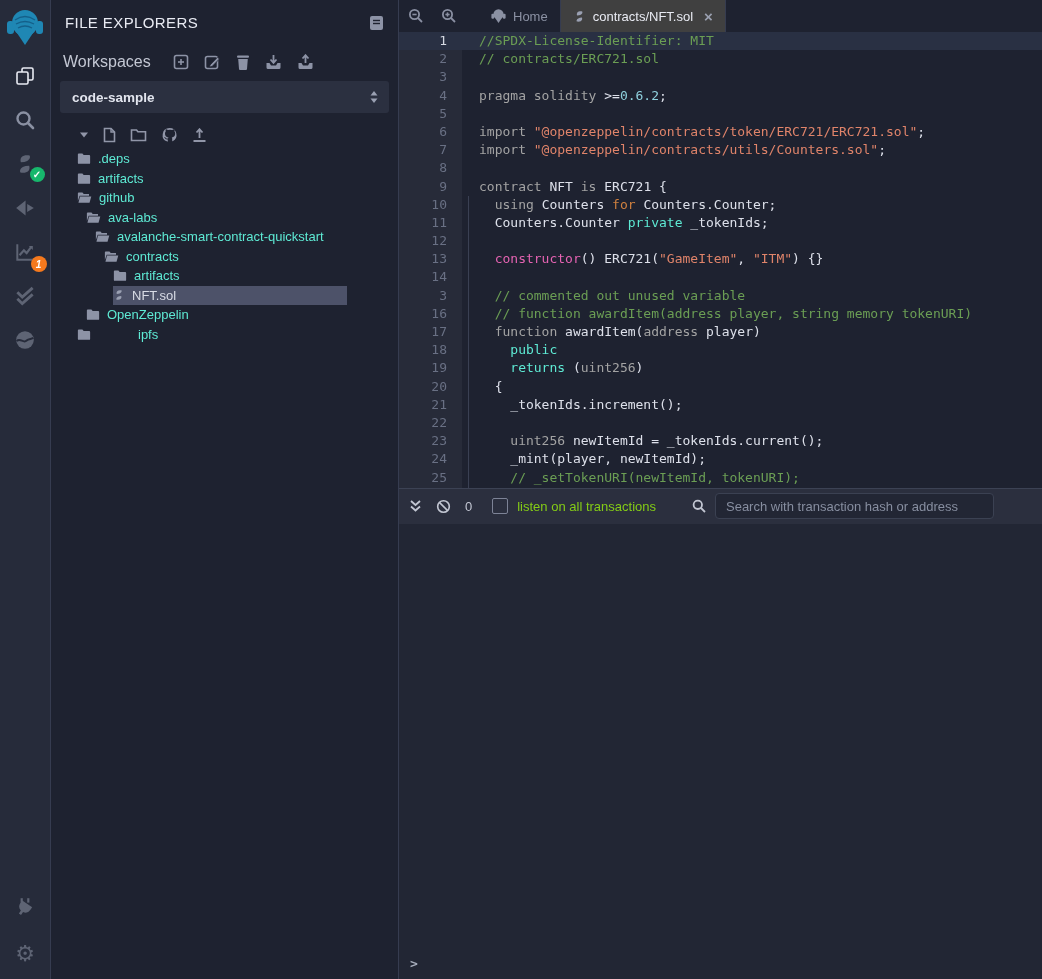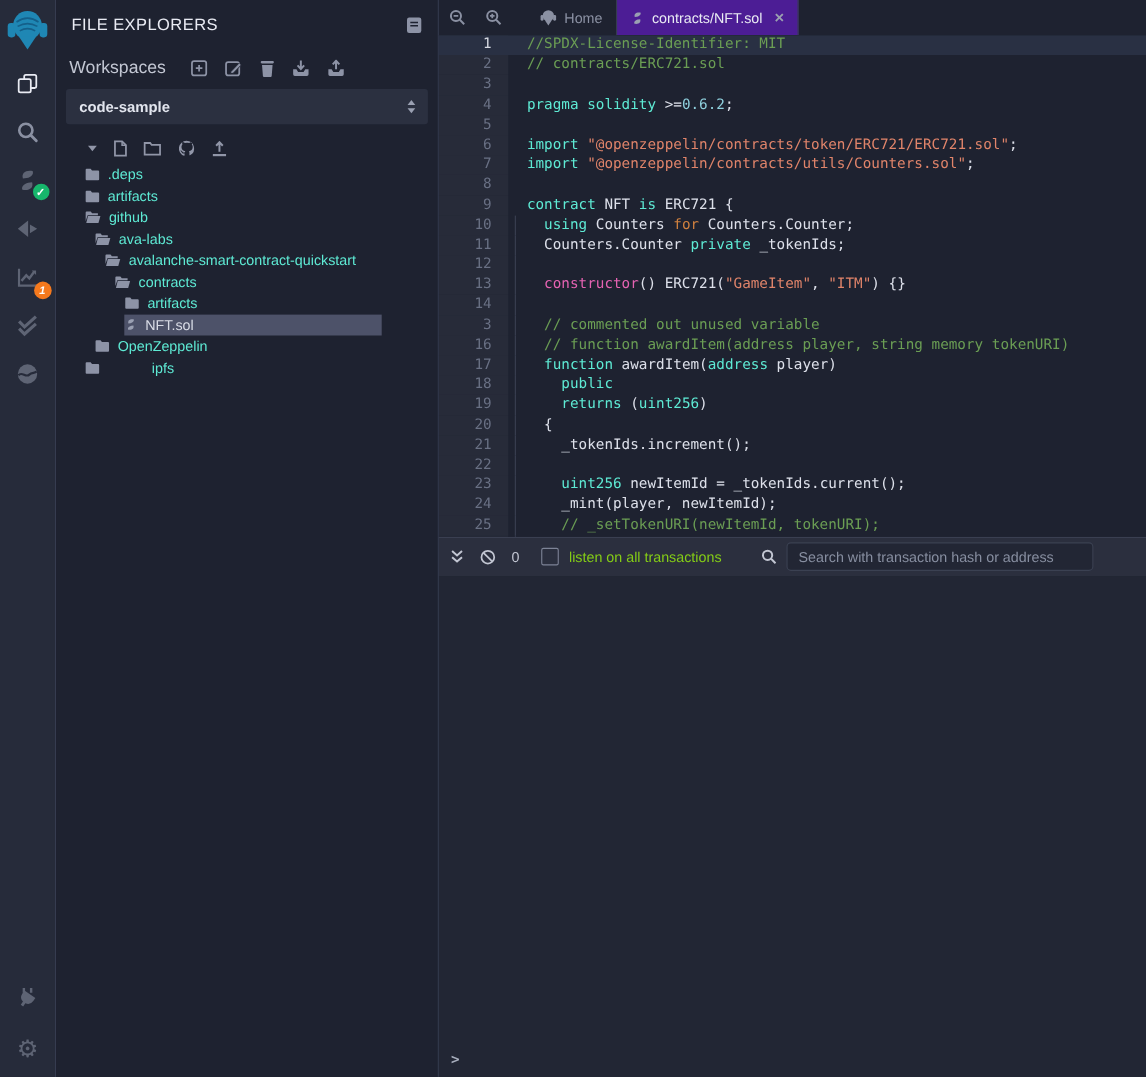--- a/index.html
+++ b/index.html
@@ -43,33 +43,33 @@
   .tree{margin-top:2px;width:296px;}
   .tree-row{display:flex;align-items:center;height:19.5px;font-size:13px;color:#5eead4;cursor:pointer;white-space:nowrap;}
   .tree-row .ticon{display:flex;margin-right:7px;flex-shrink:0;}
   .tree-row.selected{background:var(--row-sel);color:#d9dce6;}
 
   
   .main{flex:1;display:flex;flex-direction:column;min-width:0;}
   .tabbar{height:32px;background:var(--bg-dark);display:flex;align-items:stretch;flex-shrink:0;}
   .zoombtn{width:33px;display:flex;align-items:center;justify-content:center;cursor:pointer;}
   .tab{display:flex;align-items:center;gap:7px;padding:0 12px;font-size:13px;color:#8b91a3;cursor:pointer;}
-  .tab.active{background:#4c1d95;border-left:1px solid var(--border);border-right:1px solid var(--border);color:var(--bright);}
+  .tab.active{background:#404040;border-left:1px solid var(--border);border-right:1px solid var(--border);color:var(--bright);}
   .tab .close{color:#9aa0b0;font-size:15px;font-weight:bold;margin-left:4px;}
   .editor{flex:1;position:relative;overflow:hidden;background:var(--bg-dark);
     font-family:"DejaVu Sans Mono",monospace;font-size:13px;}
   .editor::before{content:"";position:absolute;left:0;top:0;bottom:0;width:63px;background:var(--bg-gutter);}
   .code-row{position:relative;display:flex;height:18.2px;line-height:18.2px;}
   .code-row .ln{width:63px;flex-shrink:0;text-align:right;padding-right:15px;color:#697084;
     background:var(--bg-gutter);user-select:none;}
   .code-row .code{padding-left:17px;white-space:pre;color:#dde0ea;position:relative;}
   .code-row.current{background:var(--line-hl);}
   .code-row.current .ln{background:transparent;color:#d6d9e2;}
   .code-row.guided .code::before{content:"";position:absolute;left:6px;top:0;bottom:0;width:1px;background:#3a4053;}
-  .tk-com{color:#6b9e54;} .tk-kb{color:#5eead4;} .tk-kg{color:#5eead4;} .tk-ko{color:#d0813f;}
+  .tk-com{color:#6b9e54;} .tk-kb{color:#a3a3a3;} .tk-kg{color:#5eead4;} .tk-ko{color:#d0813f;}
   .tk-str{color:#e0846a;} .tk-pk{color:#e563b2;} .tk-num{color:#8fd0dd;} .tk-pl{color:#dde0ea;}
 
   
   .termbar{height:36px;background:var(--termbar);border-top:1px solid #3c4254;
     display:flex;align-items:center;padding:0 10px;flex-shrink:0;}
   .termbar .tb-icon{display:flex;align-items:center;justify-content:center;cursor:pointer;margin-right:14px;}
   .term-count{font-size:13px;color:#c2c6d2;margin-right:20px;}
   .term-check{width:16px;height:16px;border:1px solid #7d8396;border-radius:2px;background:transparent;
     margin-right:9px;cursor:pointer;flex-shrink:0;}
   .term-label{font-size:13px;color:#84cc16;}

